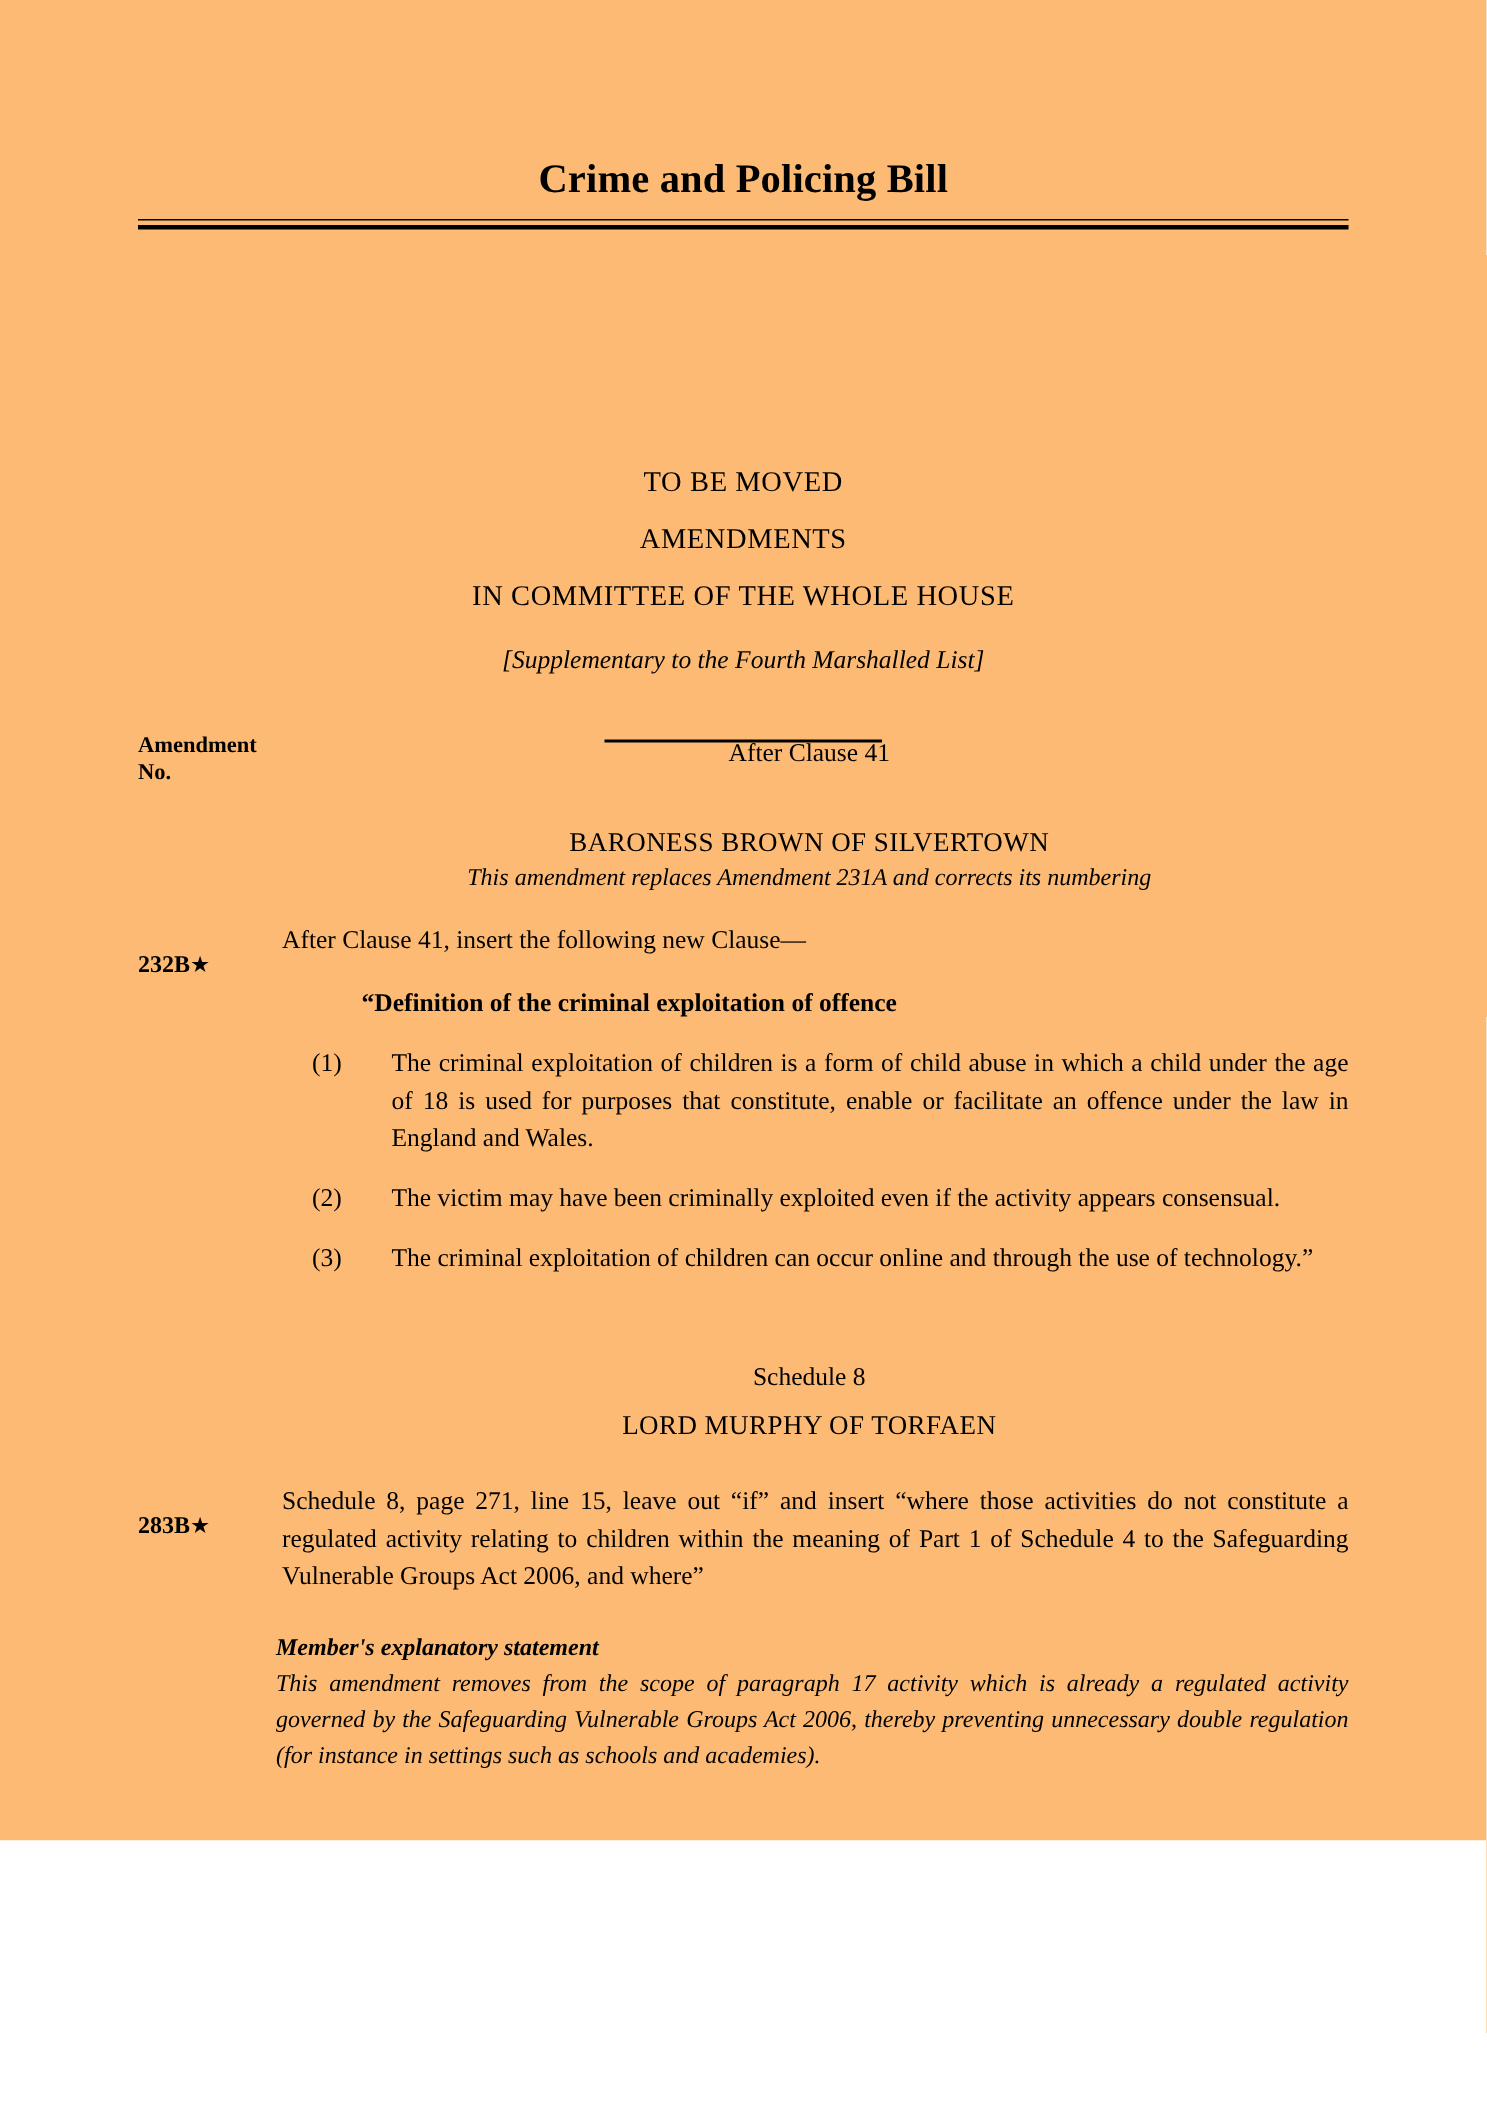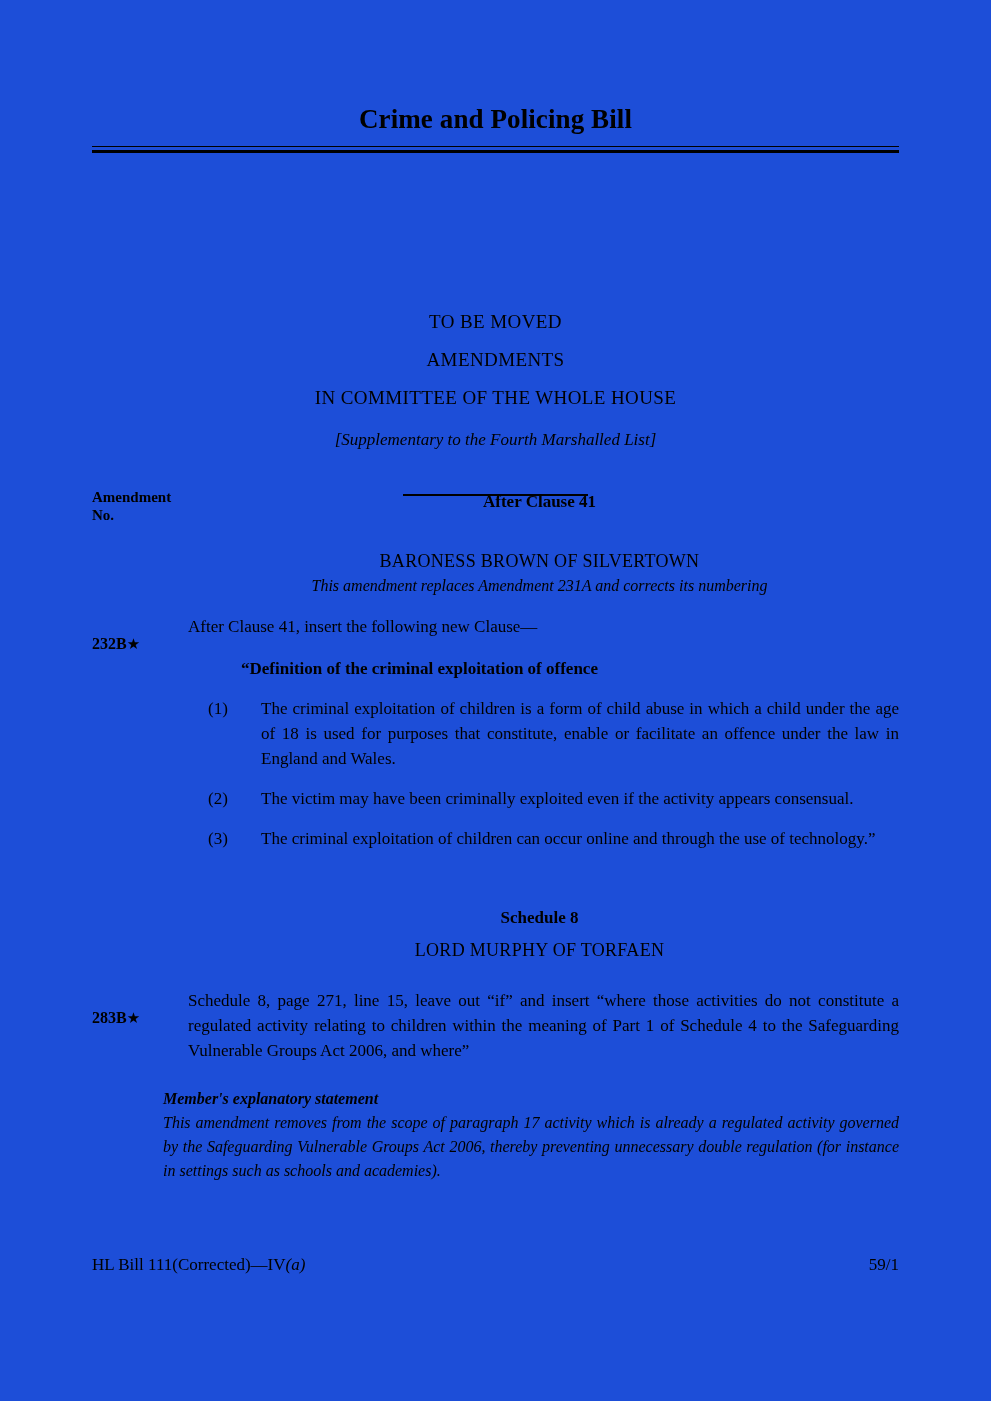--- a/index.html
+++ b/index.html
@@ -8,23 +8,23 @@
     padding: 0;
     background: #ffffff;
   }
   body {
     font-family: "Liberation Serif", "DejaVu Serif", serif;
     color: #000000;
   }
   .page {
     position: relative;
     width: 991px;
-    height: 1401px;
+    height: 1227px;
     margin: 0 auto;
-    background: #1d4ed8;
+    background: #fdba74;
     box-sizing: border-box;
     overflow: hidden;
   }
 
   
   .doc-title {
     position: absolute;
     left: 0;
     right: 0;
     top: 104px;
@@ -88,21 +88,21 @@
     font-size: 15px;
     font-weight: bold;
     line-height: 18px;
   }
   .section-heading {
     position: absolute;
     left: 180px;
     right: 92px;
     text-align: center;
     font-size: 17px;
-    font-weight: bold;
+    font-weight: normal;
   }
   .section-heading.after-clause { top: 492px; }
 
   
   .member-block {
     position: absolute;
     left: 180px;
     right: 92px;
     text-align: center;
   }
@@ -178,21 +178,21 @@
 
   
   .amend-para {
     font-size: 17px;
     line-height: 25px;
     text-align: justify;
   }
 
   
   .explan {
-    margin-left: 71px;
+    margin-left: 92px;
     margin-top: 24px;
   }
   .explan-title {
     font-size: 16px;
     font-weight: bold;
     font-style: italic;
     line-height: 24px;
   }
   .explan-body {
     font-size: 16px;

